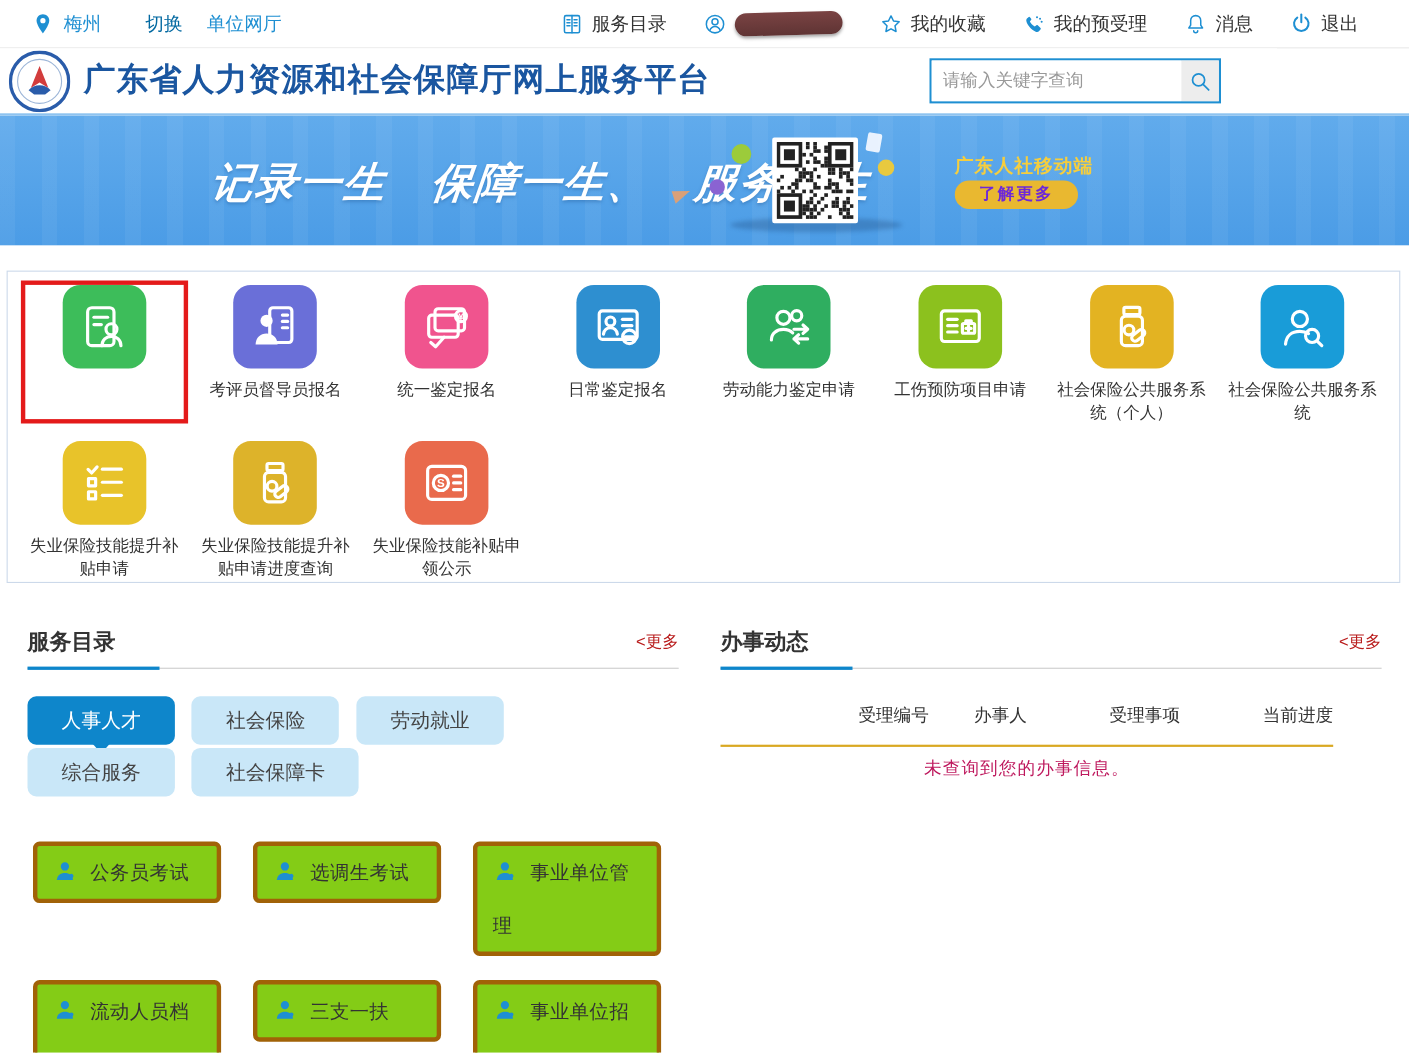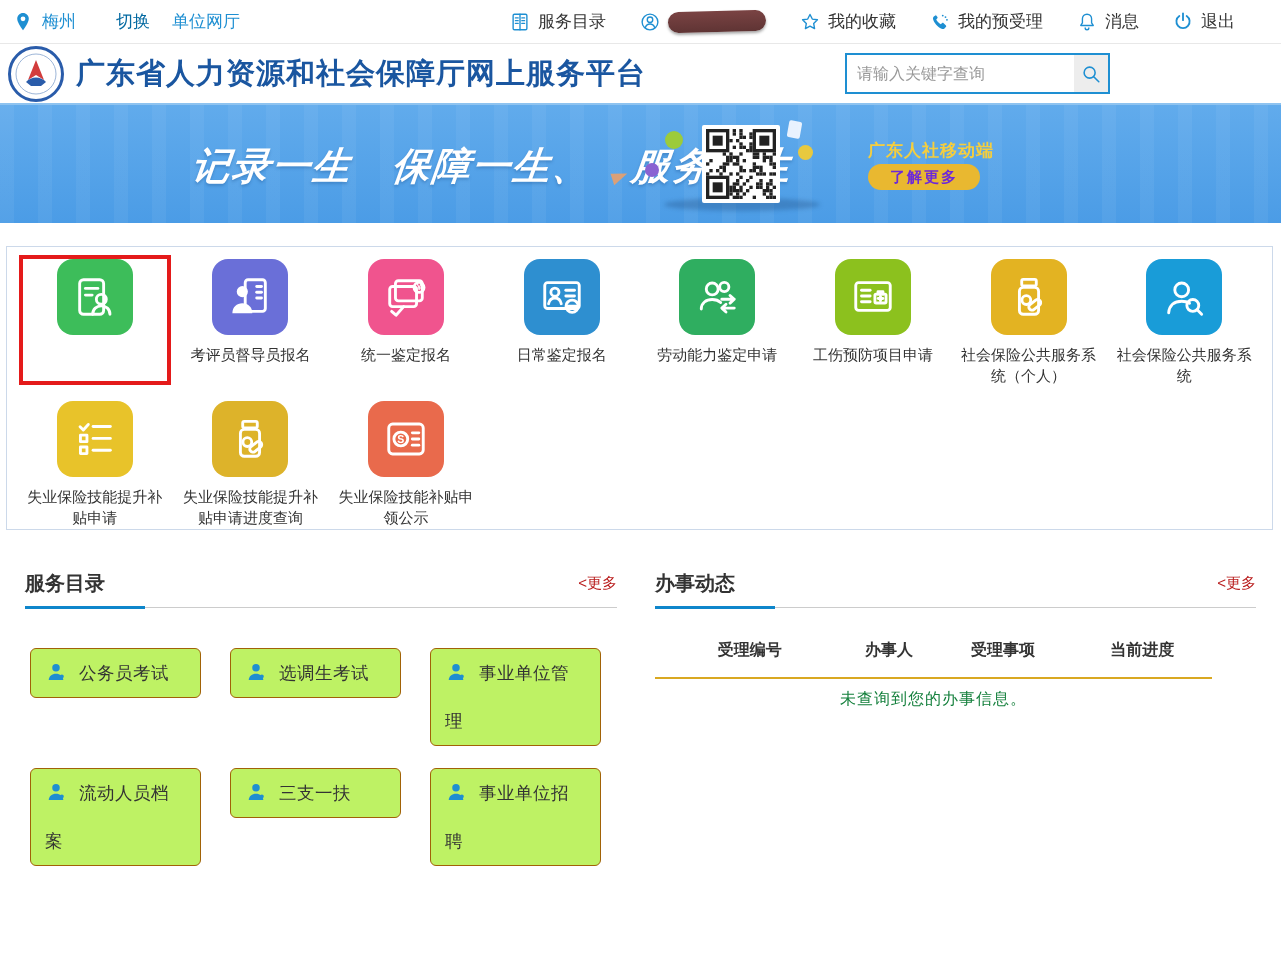--- a/index.html
+++ b/index.html
@@ -1,21 +1,21 @@
 <!DOCTYPE html>
 <html><head>
 <meta charset="utf-8">
 <style>
   * { margin:0; padding:0; box-sizing:border-box; }
   body { font-family:"Liberation Sans","DejaVu Sans",sans-serif; background:#fff; }
   .page { position:relative; width:1281px; height:957px; background:#fff; overflow:hidden; }
 
   
   .topbar { position:absolute; left:0; top:0; width:1281px; height:44px; background:#fff;
-            border-bottom:1px solid #e8e8e8; display:flex; align-items:center; padding:0 46px 0 12px; }
+            border-bottom:1px solid #e8e8e8; display:flex; align-items:center; padding:0 46px 0 28px; }
   .tb-ic { display:inline-flex; width:22px; height:22px; color:#1e8fd2; }
   .tb-ic svg { width:22px; height:22px; }
   .tb-left { display:flex; align-items:center; gap:8px; font-size:17px; }
   .tb-city { color:#1e8fd2; cursor:pointer; }
   .tb-switch { color:#0369a1; margin-left:32px; cursor:pointer; }
   .tb-unit { color:#1e8fd2; margin-left:14px; cursor:pointer; }
   .tb-right { margin-left:auto; display:flex; align-items:center; gap:33px; font-size:17px; color:#333; }
   .tb-item { display:flex; align-items:center; gap:7px; cursor:pointer; white-space:nowrap; }
   .redact { width:98px; height:21px; background:linear-gradient(#7a4343,#5f3434); border-radius:11px;
             transform:rotate(-1.5deg); box-shadow:0 2px 3px rgba(0,0,0,.35); }
@@ -83,31 +83,31 @@
   .tabs { margin-top:25px; }
   .tab-row { height:45px; margin-bottom:2px; }
   .tab { position:relative; display:inline-block; height:44px; line-height:44px; padding:0 31px;
          margin-right:11px; font-size:18px; border-radius:8px; background:#c9e7f8; color:#444; cursor:pointer; }
   .tab.active { background:#0e86cb; color:#fff; }
   .tab.active::after { content:""; position:absolute; left:50%; bottom:-8px; margin-left:-8px;
          border:8px solid transparent; border-top:9px solid #0e86cb; border-bottom:none; }
 
   .cards { margin:40px 0 0 5px; display:grid; grid-template-columns:repeat(3,171px);
            gap:22px 29px; align-items:start; }
-  .card { border:1px solid #a16207; border-radius:6px; background:#bef264; padding:0 18px 0 14px;
+  .card { border:4px solid #a16207; border-radius:6px; background:#84cc16; padding:0 18px 0 14px;
           line-height:48px; font-size:17.5px; letter-spacing:.5px; color:#333; cursor:pointer; }
   .card .c-ic { display:inline-block; width:22px; height:22px; vertical-align:-4px; margin-right:12px;
                 color:#1e8fd2; }
   .card .c-ic svg { width:22px; height:22px; }
 
   .th-row { display:flex; width:557px; margin-top:32px; font-size:16px; color:#333; }
-  .th-row span { text-align:center;font-weight:bold; }
+  .th-row span { text-align:right; }
   .th-c0 { width:34%; } .th-c1 { width:16%; } .th-c2 { width:25%; } .th-c3 { width:25%; }
   .gold-line { width:557px; height:2px; background:#d9a821; margin-top:16px; }
-  .empty-text { width:557px; margin-top:10px; text-align:center; font-size:16px; color:#15803d; letter-spacing:1px; }
+  .empty-text { width:557px; margin-top:10px; text-align:center; font-size:16px; color:#be185d; letter-spacing:1px; }
 </style>
 </head>
 <body>
 
 <div class="page">
 
   <div class="topbar">
     <div class="tb-left">
       <span class="tb-ic">
           <svg viewBox="0 0 24 24">
@@ -487,20 +487,31 @@
       </div>
     </div>
     <div class="hl"></div>
   </div>
 
   <div class="col left-col">
     <div class="sec-head">
       <span class="sec-title">服务目录</span>
       <span class="more-link">&lt;更多</span>
     </div>
+    <div class="tabs">
+      <div class="tab-row">
+        <span class="tab active">人事人才</span>
+        <span class="tab">社会保险</span>
+        <span class="tab">劳动就业</span>
+      </div>
+      <div class="tab-row">
+        <span class="tab">综合服务</span>
+        <span class="tab">社会保障卡</span>
+      </div>
+    </div>
     <div class="cards">
       <div class="card">
         <span class="c-ic"><svg viewBox="0 0 24 24">
               <path fill="currentColor" d="M12 3.2a4.1 4.1 0 110 8.2 4.1 4.1 0 010-8.2z"></path>
               <path fill="currentColor" d="M4 20.8c.3-4.4 3.6-6.9 8-6.9s7.7 2.5 8 6.9z"></path>
               <path fill="currentColor" d="M16.9 15.2c.8-.8 2.2-.8 3 0 .8.9.8 2.2 0 3l-1.5 1.5-1.5-1.5c-.8-.8-.8-2.1 0-3z"></path>
             </svg></span><span>公务员考试</span>
       </div>
       <div class="card">
         <span class="c-ic"><svg viewBox="0 0 24 24">

